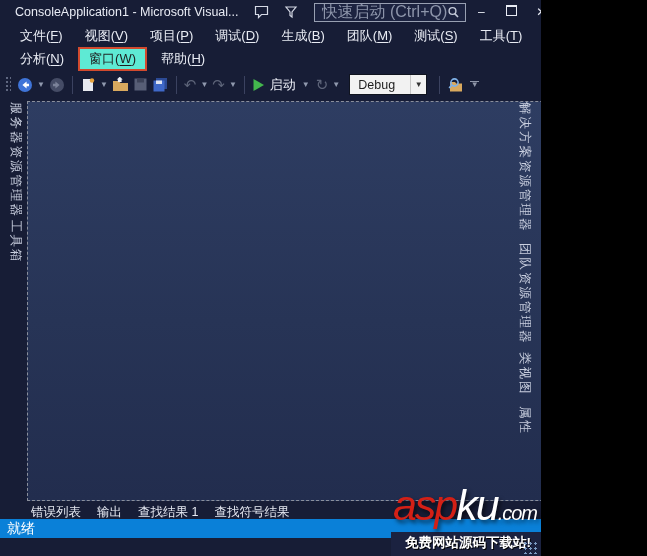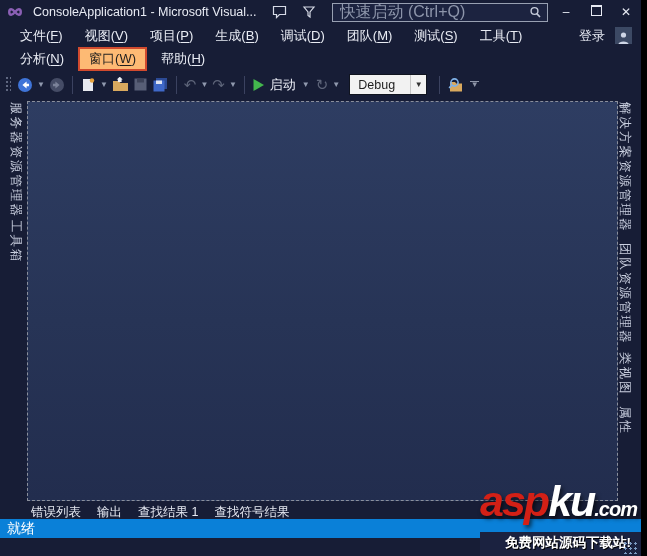--- a/index.html
+++ b/index.html
@@ -1,37 +1,37 @@
 <!DOCTYPE html>
 <html><head>
 <meta charset="utf-8">
 <style>
   html,body{margin:0;padding:0;background:#000;}
-  .app{position:relative;width:641px;height:556px;overflow:hidden;
+  .app{position:relative;width:541px;height:556px;overflow:hidden;
        background:#171d36;font-family:"Liberation Sans",sans-serif;
        color:#e6e9f2;-webkit-font-smoothing:antialiased;}
 
   
   .titlebar{height:24px;display:flex;align-items:center;padding-left:6px;}
   .vs-logo{width:18px;height:16px;display:inline-block;}
   .title{font-size:12.5px;color:#e8ebf4;margin-left:9px;white-space:nowrap;}
   .tb-ic{margin-left:15px;display:inline-flex;}
   .search{width:202px;height:17px;border:1px solid #98a0b2;background:#1c2340;
           display:flex;align-items:center;padding:0 5px 0 7px;margin-left:16px;}
   .search .ph{color:#8d95aa;font-size:16px;flex:1;white-space:nowrap;overflow:hidden;}
   .winbtns{margin-left:auto;display:flex;align-items:center;}
   .winbtn{width:30px;text-align:center;color:#e8ebf4;font-size:12px;line-height:24px;}
   .maxglyph{display:inline-block;width:9px;height:8px;border:1px solid #e8ebf4;border-top-width:2px;}
 
   
   .menurow{display:flex;align-items:center;height:23px;padding-left:9px;font-size:13px;}
   .menurow.second{height:24px;}
   .menu-item{padding:3px 11px;white-space:nowrap;color:#e9ecf4;}
   .menu-item u{text-underline-offset:2px;}
-  .menu-item.hl{background:#fdba74;color:#1e1e1e;border:2px solid #d14a2e;
+  .menu-item.hl{background:#5eead4;color:#1e1e1e;border:2px solid #d14a2e;
                 padding:1px 9px;margin:0 3px;}
   .signin{margin-left:auto;padding:3px 10px;font-size:13px;}
   .person{width:17px;height:17px;background:#3c4964;margin-right:9px;
           display:inline-flex;align-items:flex-end;justify-content:center;}
 
   
   .toolbar{height:27px;display:flex;align-items:center;padding-left:3px;}
   .grip{width:6px;height:17px;margin:0 4px 0 2px;
         background-image:radial-gradient(circle,#5f6780 1px,transparent 1.3px);
         background-size:4px 4px;}
@@ -66,21 +66,21 @@
   .btab{display:flex;flex-direction:column;}
   .btab .lbl{font-size:12.5px;color:#e6e9f2;white-space:nowrap;}
   .btab .bar{height:9px;background:#2c3857;margin-top:5px;}
 
   
   .statusbar{position:absolute;left:0;right:0;bottom:18px;height:19px;background:#0a80d8;
              color:#fff;font-size:14px;display:flex;align-items:center;padding-left:7px;}
 
   
   .wm{position:absolute;right:0;bottom:0;text-align:right;z-index:5;}
-  .wm-logo{margin:0 4px -3px 0;font-size:43px;line-height:52px;font-weight:bold;
+  .wm-logo{margin:0 4px -3px 0;font-size:43px;line-height:44px;font-weight:normal;
            font-style:italic;letter-spacing:-2px;white-space:nowrap;
            text-shadow:2px 3px 4px rgba(0,0,0,.6);}
   .wm-logo .asp{color:#d32016;}
   .wm-logo .ku{color:#ffffff;}
   .wm-logo .com{font-size:20px;letter-spacing:-1px;color:#fff;}
   .wm-slogan{display:block;background:#1b2240;color:#fff;font-size:13.5px;font-weight:bold;
              padding:2px 10px 4px 14px;text-shadow:1px 1px 0 #000;white-space:nowrap;}
   .grip-corner{position:absolute;right:2px;bottom:2px;width:16px;height:13px;z-index:6;
                background-image:radial-gradient(circle,#7d9cc4 1px,transparent 1.4px);
                background-size:5px 5px;}
@@ -116,22 +116,22 @@
       <span class="winbtn">–</span>
       <span class="winbtn"><span class="maxglyph"></span></span>
       <span class="winbtn">✕</span>
     </div>
   </div>
 
   <div class="menurow" id="menurow1">
       <span class="menu-item"><span>文件(</span><u>F</u><span>)</span></span>
       <span class="menu-item"><span>视图(</span><u>V</u><span>)</span></span>
       <span class="menu-item"><span>项目(</span><u>P</u><span>)</span></span>
+      <span class="menu-item"><span>调试(</span><u>D</u><span>)</span></span>
       <span class="menu-item"><span>生成(</span><u>B</u><span>)</span></span>
-      <span class="menu-item"><span>调试(</span><u>D</u><span>)</span></span>
       <span class="menu-item"><span>团队(</span><u>M</u><span>)</span></span>
       <span class="menu-item"><span>测试(</span><u>S</u><span>)</span></span>
       <span class="menu-item"><span>工具(</span><u>T</u><span>)</span></span>
       <span class="signin">登录</span>
       <span class="person">
         <svg width="13" height="13" viewBox="0 0 13 13">
           <circle cx="6.5" cy="4" r="2.6" fill="#cfd6e6"></circle>
           <path d="M1.5 13 C1.5 9.5 11.5 9.5 11.5 13 Z" fill="#cfd6e6"></path>
         </svg>
       </span>

